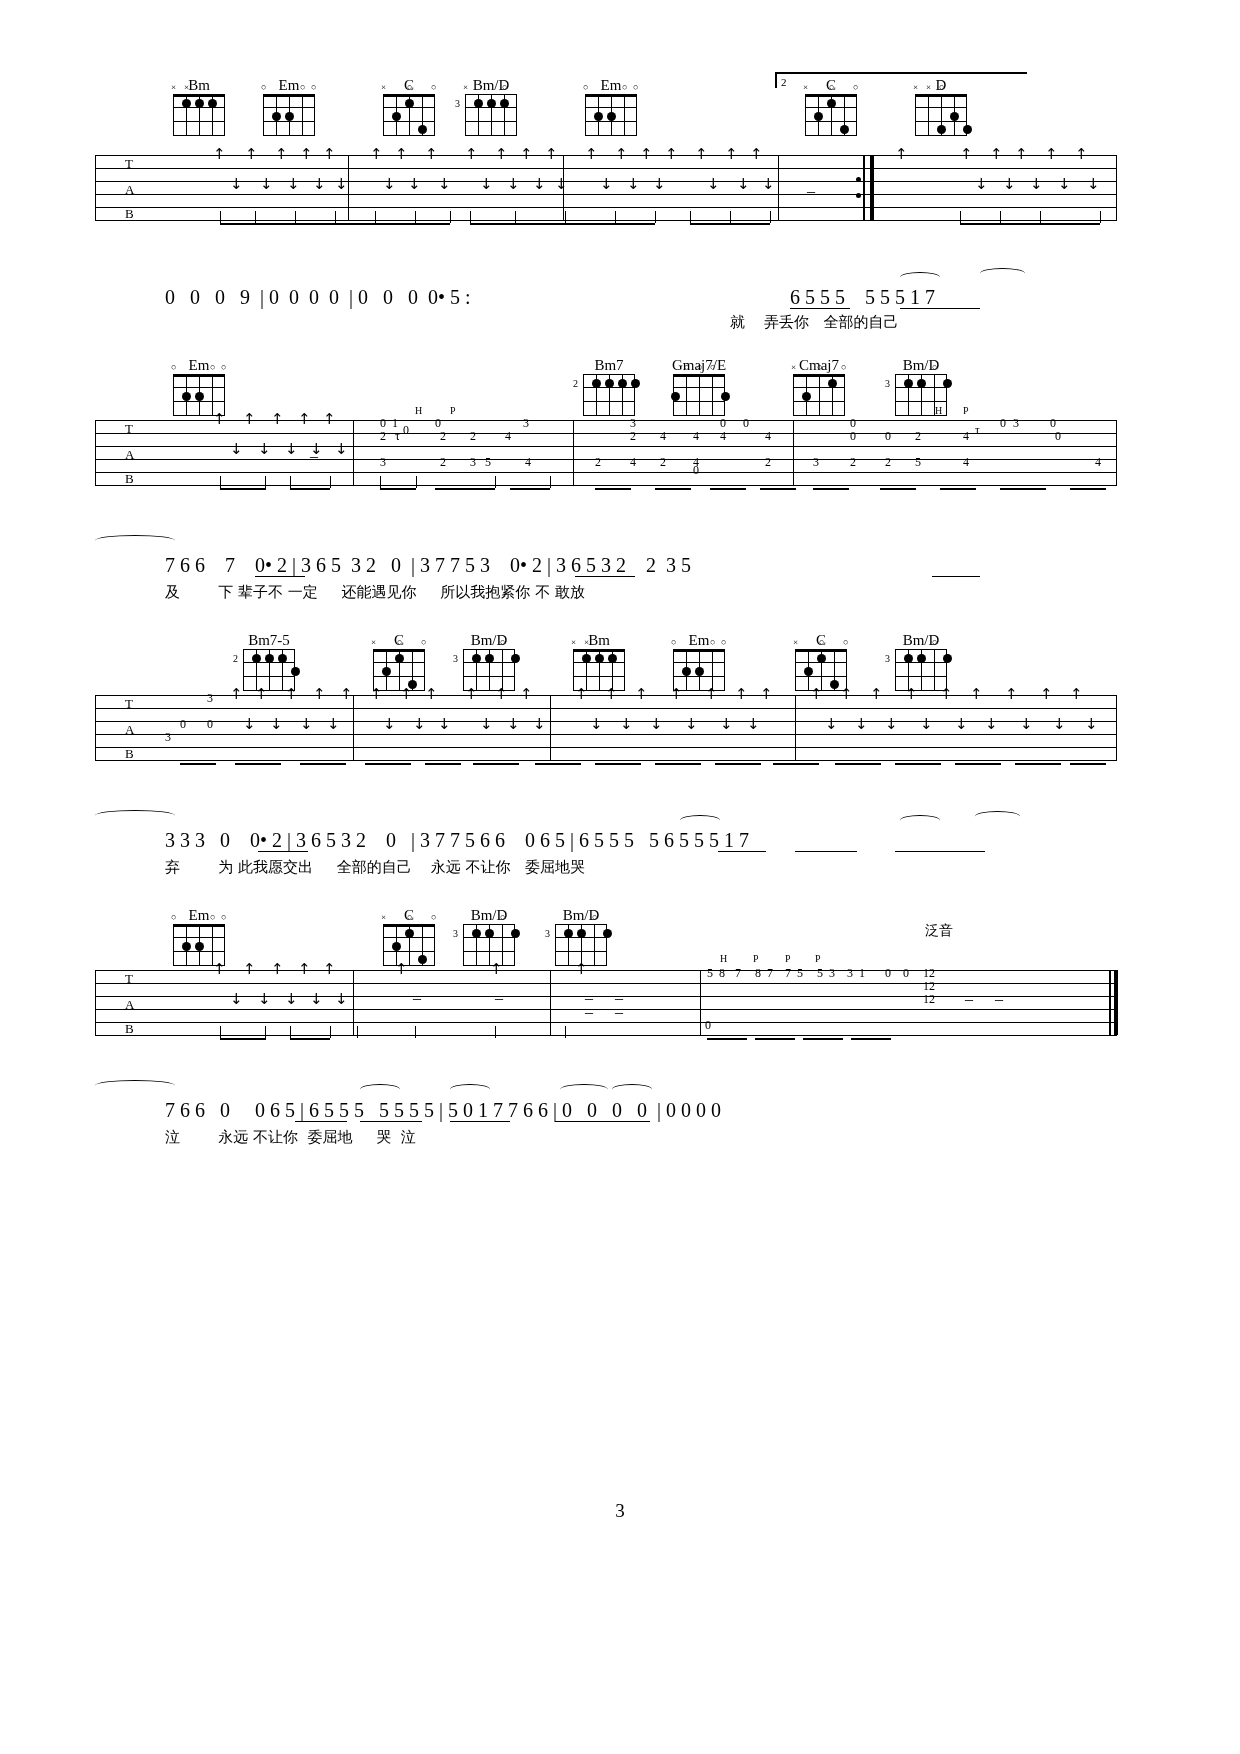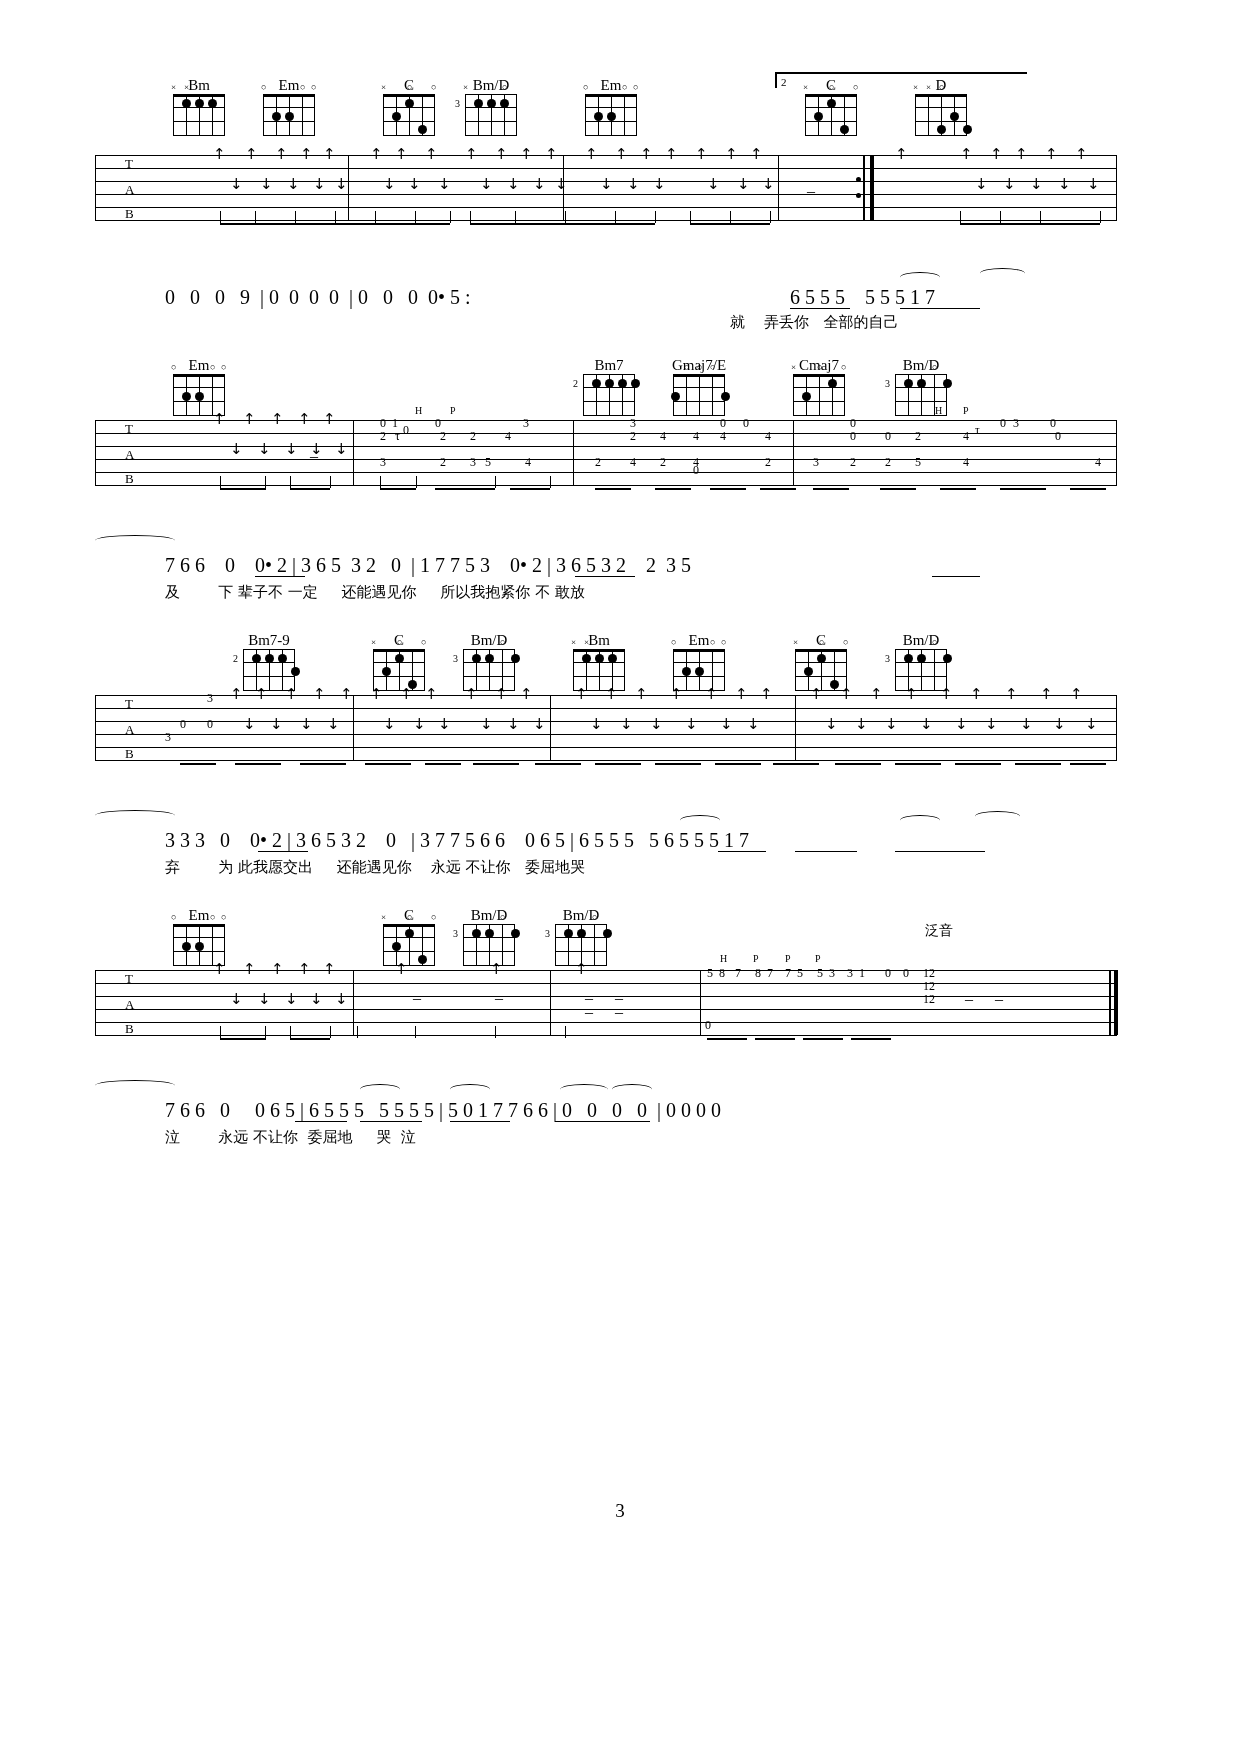--- a/index.html
+++ b/index.html
@@ -505,32 +505,32 @@
       <div class="stem" style="left:125px;top:56px;height:12px;"></div>
       <div class="stem" style="left:170px;top:56px;height:12px;"></div>
       <div class="stem" style="left:195px;top:56px;height:12px;"></div>
       <div class="stem" style="left:235px;top:56px;height:12px;"></div>
       <div class="stem" style="left:285px;top:56px;height:12px;"></div>
       <div class="stem" style="left:321px;top:56px;height:12px;"></div>
       <div class="stem" style="left:400px;top:56px;height:12px;"></div>
       <div class="stem" style="left:455px;top:56px;height:12px;"></div>
     </div>
 
-    <div class="melody" style="left:165px;top:205px;">7 6 6    0    0• 2 | 3 6 5  3 2   0  | 1 7 7 5 3    0• 2 | 3 6 5 3 2    2  3 5</div>
+    <div class="melody" style="left:165px;top:205px;">7 6 6    7    0• 2 | 3 6 5  3 2   0  | 3 7 7 5 3    0• 2 | 3 6 5 3 2    2  3 5</div>
     <div class="lyric" style="left:165px;top:235px;">及        下 辈子不 一定     还能遇见你     所以我抱紧你 不 敢放</div>
     <div class="ul" style="left:255px;top:226px;width:50px;"></div>
     <div class="ul" style="left:575px;top:226px;width:60px;"></div>
     <div class="ul" style="left:932px;top:226px;width:48px;"></div>
     <div class="slurc" style="left:95px;top:185px;width:80px;"></div>
   </div>
 
   <div class="system" style="top:625px;">
 
     <div class="chord nonut" style="left:238px;top:8px;">
-      <div class="cname">Bm7-9</div>
+      <div class="cname">Bm7-5</div>
       <div class="grid">
         <div class="nut"></div>
         <div class="vline" style="left:0;"></div>
           <div class="vline" style="left:13px;"></div>
           <div class="vline" style="left:26px;"></div>
           <div class="vline" style="left:39px;"></div>
           <div class="vline" style="left:51px;"></div>
         <div class="hline" style="top:13px;"></div>
           <div class="hline" style="top:27px;"></div>
           <div class="hline" style="top:41px;"></div>
@@ -750,21 +750,21 @@
       <div class="beam" style="left:620px;top:68px;width:46px;"></div>
       <div class="beam" style="left:678px;top:68px;width:46px;"></div>
       <div class="beam" style="left:740px;top:68px;width:46px;"></div>
       <div class="beam" style="left:800px;top:68px;width:46px;"></div>
       <div class="beam" style="left:860px;top:68px;width:46px;"></div>
       <div class="beam" style="left:920px;top:68px;width:46px;"></div>
       <div class="beam" style="left:975px;top:68px;width:36px;"></div>
     </div>
 
     <div class="melody" style="left:165px;top:205px;">3 3 3   0    0• 2 | 3 6 5 3 2    0   | 3 7 7 5 6 6    0 6 5 | 6 5 5 5   5 6 5 5 5 1 7</div>
-    <div class="lyric" style="left:165px;top:235px;">弃        为 此我愿交出     还能遇见你    永远 不让你   委屈地哭</div>
+    <div class="lyric" style="left:165px;top:235px;">弃        为 此我愿交出     全部的自己    永远 不让你   委屈地哭</div>
     <div class="ul" style="left:258px;top:226px;width:50px;"></div>
     <div class="ul" style="left:718px;top:226px;width:48px;"></div>
     <div class="ul" style="left:795px;top:226px;width:62px;"></div>
     <div class="ul" style="left:895px;top:226px;width:90px;"></div>
     <div class="slurc" style="left:95px;top:185px;width:80px;"></div>
     <div class="slurc" style="left:680px;top:190px;width:40px;"></div>
     <div class="slurc" style="left:900px;top:190px;width:40px;"></div>
     <div class="slurc" style="left:975px;top:186px;width:45px;"></div>
   </div>
 

